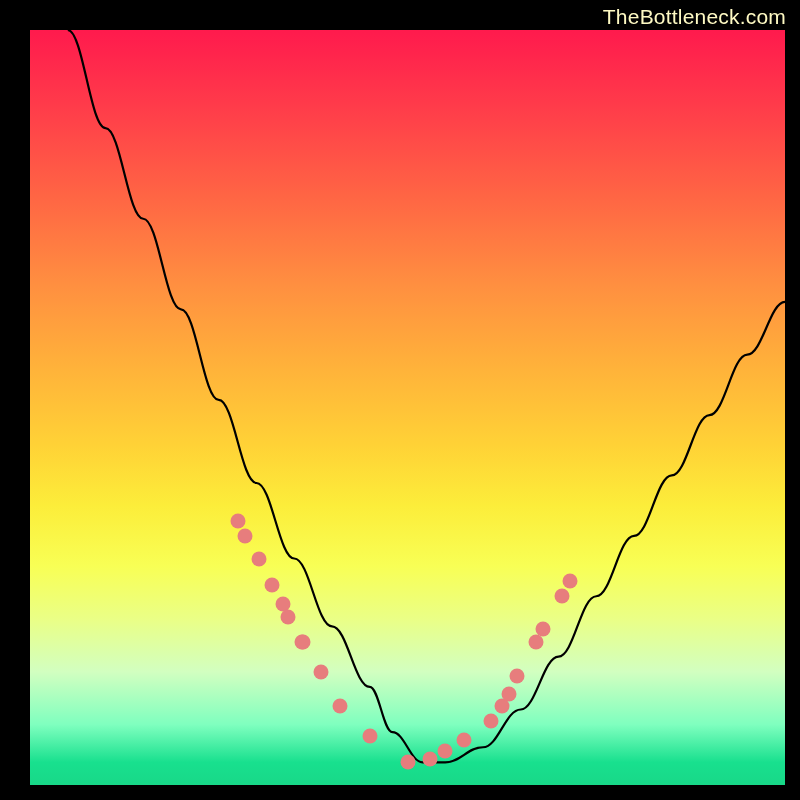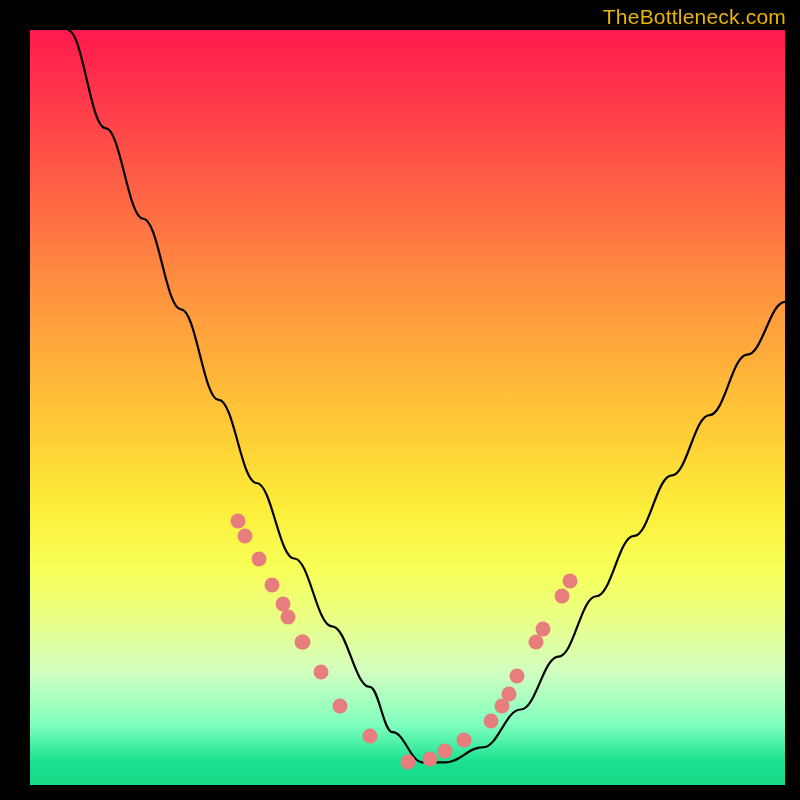--- a/index.html
+++ b/index.html
@@ -38,21 +38,21 @@
       #d2ffc0 85%,
       #7fffbf 92%,
       #18e08e 97%,
       #18d888 100%
     );
   }
   .watermark {
     position: absolute;
     top: 5px;
     right: 14px;
-    color: #eab308;
+    color: #fef9c3;
     font-size: 21px;
     font-weight: 500;
     letter-spacing: 0.2px;
   }
   svg.curve {
     position: absolute;
     left: 0; top: 0;
   }
   .dot {
     position: absolute;

